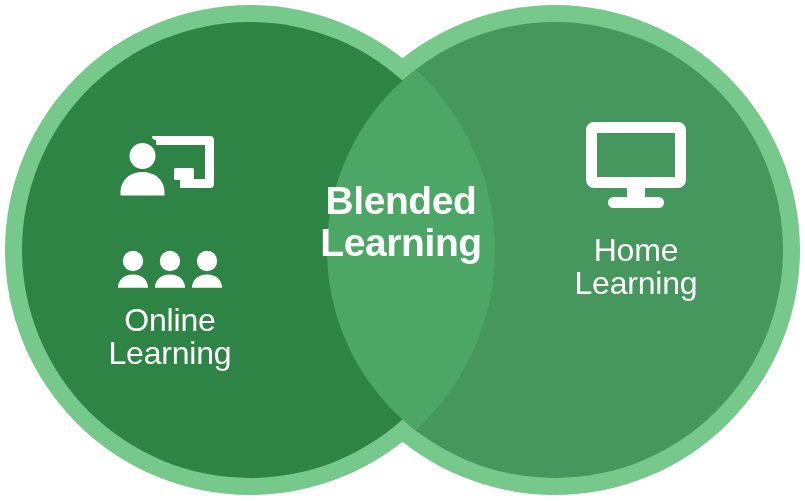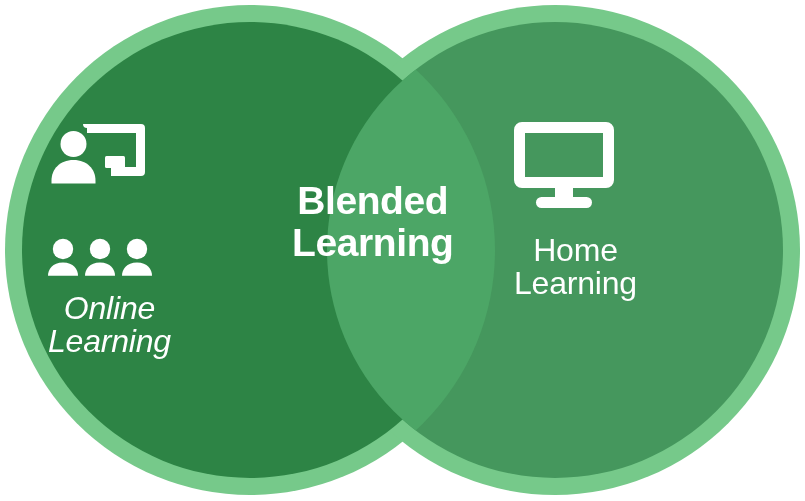--- a/index.html
+++ b/index.html
@@ -28,32 +28,31 @@
     width: 805px;
     height: 501px;
     display: block;
   }
 
   
   .lobe-content {
     position: absolute;
     display: flex;
     flex-direction: column;
-    align-items: flex-start;
+    align-items: center;
     justify-content: center;
     text-align: center;
     color: #ffffff;
     pointer-events: auto;
   }
 
   #left-lobe-content {
     left: 48px;
-    top: 120px;
+    top: 132px;
     width: 244px;
-    font-style: italic;
   }
 
   #right-lobe-content {
     left: 514px;
     top: 120px;
     width: 244px;
   }
 
   #center-lobe-content {
     left: 292px;

